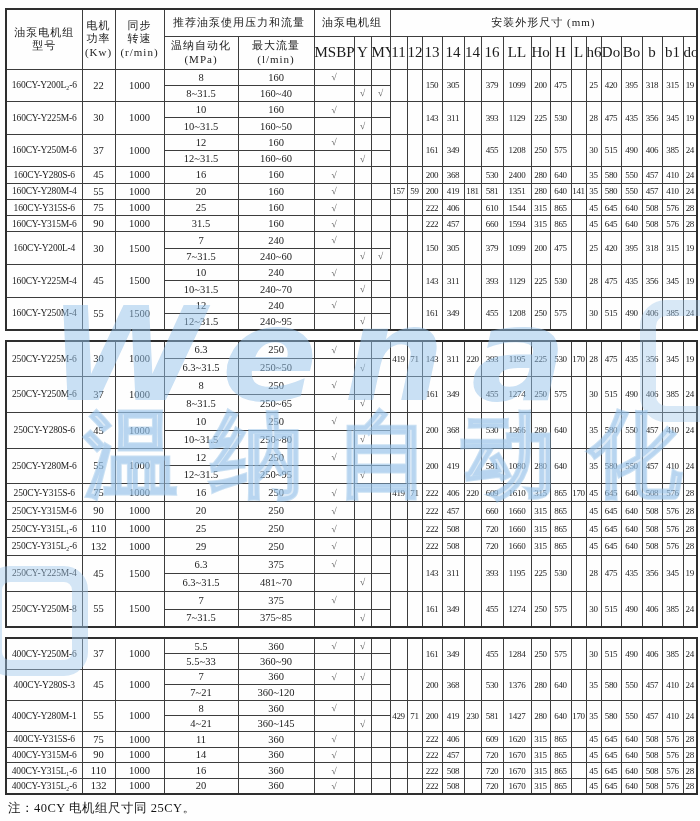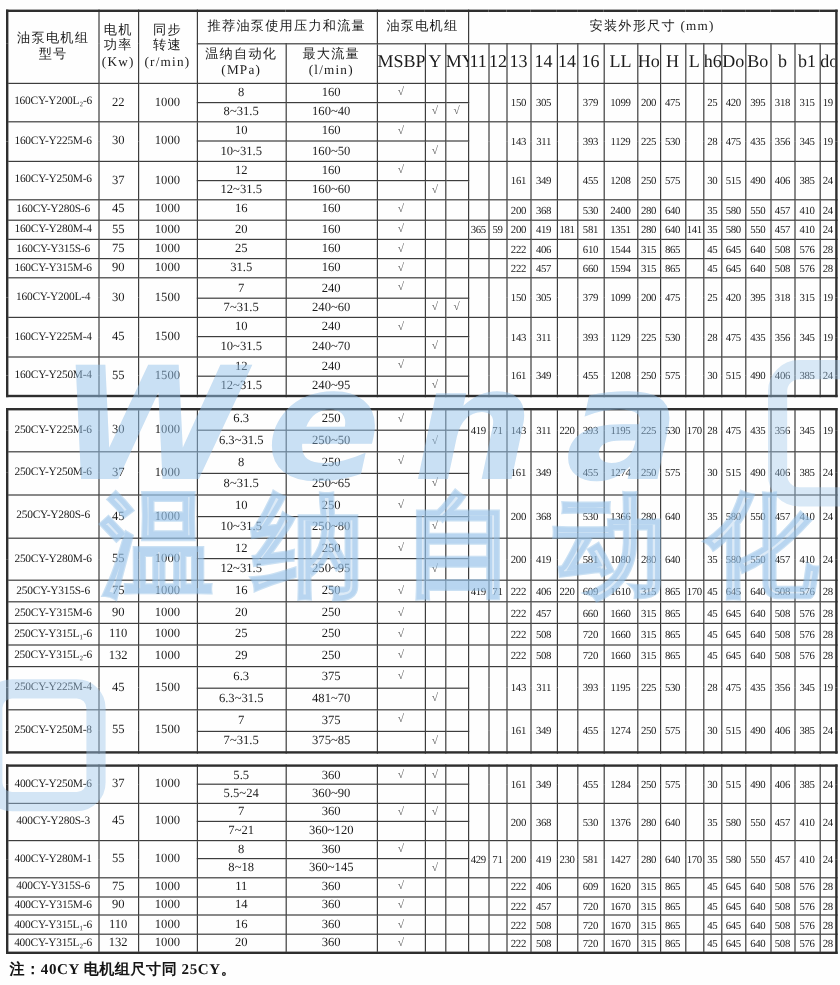--- a/index.html
+++ b/index.html
@@ -13,21 +13,21 @@
   .en{font-size:15px;}
   #hrA{height:27px}
   #hrB{height:33px}
   .t1 tbody tr{height:16.3px}
   .t2 tbody tr{height:17.9px}
   .t3 tbody tr{height:15.6px}
   td.model{font-size:9.5px;letter-spacing:-0.2px;}
   td.num{font-size:10.5px;}
   td.dim{font-size:9px;letter-spacing:-0.3px;}
   td.chk{font-size:9.5px;color:#5a5a5a;}
-  .note{position:absolute;left:8px;top:800px;font-size:12.5px;font-weight:700;letter-spacing:0.5px;color:#141414;}
+  .note{position:absolute;left:8px;top:800px;font-size:12.5px;font-weight:400;letter-spacing:0.5px;color:#141414;}
   
   .wm{position:absolute;pointer-events:none;z-index:5;font-family:"DejaVu Sans","Liberation Sans",sans-serif;}
   .wm-logo{left:48px;top:272px;width:660px;font-size:142px;font-weight:bold;font-style:italic;letter-spacing:26px;color:rgba(148,193,233,0.50);transform:scaleY(0.92);white-space:nowrap;}
   .wm-text{left:84px;top:392px;width:640px;font-size:94px;font-weight:bold;letter-spacing:32px;color:rgba(173,208,238,0.42);-webkit-text-stroke:2px rgba(140,188,230,0.45);white-space:nowrap;}
   .wm-blob1{left:-14px;top:566px;width:70px;height:78px;border:16px solid rgba(160,200,235,0.45);border-radius:24px;}
   .wm-blob2{left:640px;top:300px;width:70px;height:90px;border:16px solid rgba(160,200,235,0.40);border-radius:26px;}
 </style>
 </head>
 <body>
 
@@ -229,21 +229,21 @@
           </tr>
           <tr>
             <td class="model">160CY-Y280M-4</td>
             <td class="num">55</td>
             <td class="num">1000</td>
             <td class="num">20</td>
             <td class="num">160</td>
             <td class="chk">√</td>
             <td class="chk"></td>
             <td class="chk"></td>
-            <td class="dim">365</td>
+            <td class="dim">157</td>
             <td class="dim">59</td>
             <td class="dim">200</td>
             <td class="dim">419</td>
             <td class="dim">181</td>
             <td class="dim">581</td>
             <td class="dim">1351</td>
             <td class="dim">280</td>
             <td class="dim">640</td>
             <td class="dim">141</td>
             <td class="dim">35</td>
@@ -788,21 +788,21 @@
             <td rowspan="2" class="dim">575</td>
             <td rowspan="2" class="dim"></td>
             <td rowspan="2" class="dim">30</td>
             <td rowspan="2" class="dim">515</td>
             <td rowspan="2" class="dim">490</td>
             <td rowspan="2" class="dim">406</td>
             <td rowspan="2" class="dim">385</td>
             <td rowspan="2" class="dim">24</td>
           </tr>
           <tr>
-            <td class="num">5.5~24</td>
+            <td class="num">5.5~33</td>
             <td class="num">360~90</td>
             <td class="chk"></td>
             <td class="chk"></td>
             <td class="chk"></td>
           </tr>
           <tr>
             <td rowspan="2" class="model">400CY-Y280S-3</td>
             <td rowspan="2" class="num">45</td>
             <td rowspan="2" class="num">1000</td>
             <td class="num">7</td>
@@ -854,21 +854,21 @@
             <td rowspan="2" class="dim">640</td>
             <td rowspan="2" class="dim">170</td>
             <td rowspan="2" class="dim">35</td>
             <td rowspan="2" class="dim">580</td>
             <td rowspan="2" class="dim">550</td>
             <td rowspan="2" class="dim">457</td>
             <td rowspan="2" class="dim">410</td>
             <td rowspan="2" class="dim">24</td>
           </tr>
           <tr>
-            <td class="num">8~18</td>
+            <td class="num">4~21</td>
             <td class="num">360~145</td>
             <td class="chk"></td>
             <td class="chk">√</td>
             <td class="chk"></td>
           </tr>
           <tr>
             <td class="model">400CY-Y315S-6</td>
             <td class="num">75</td>
             <td class="num">1000</td>
             <td class="num">11</td>

